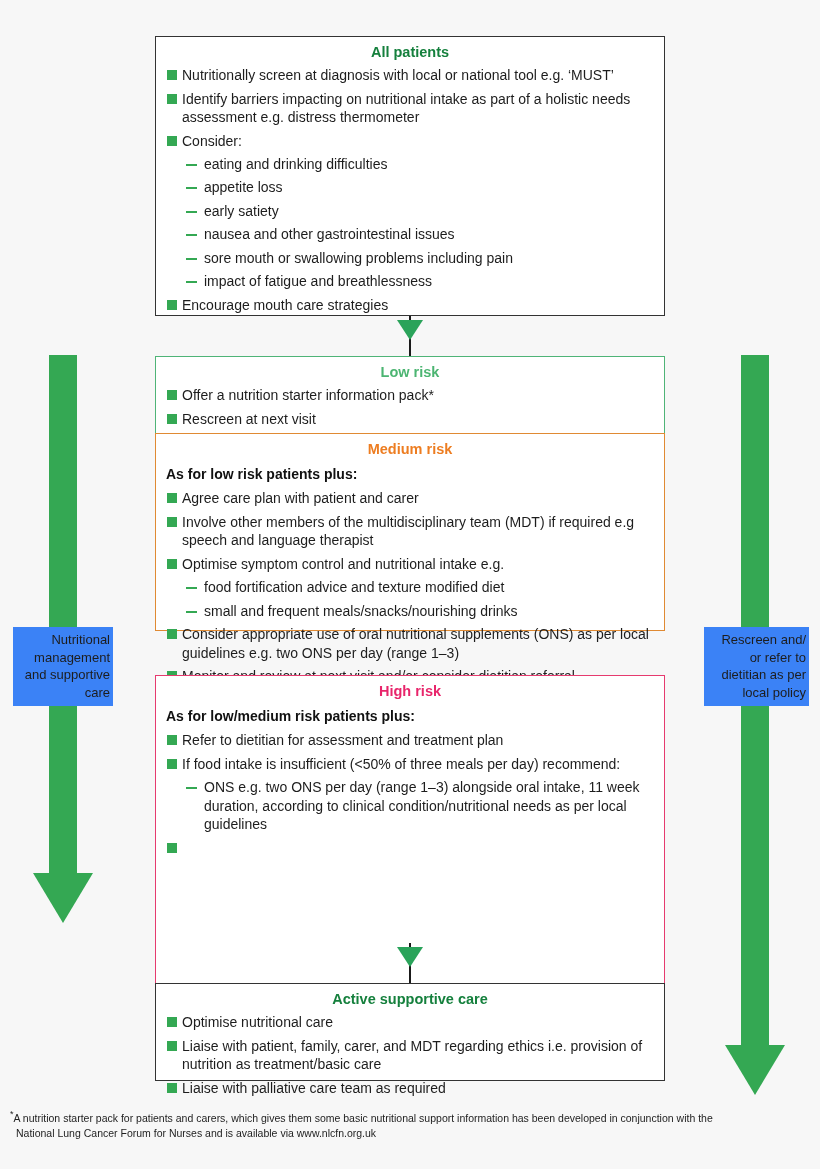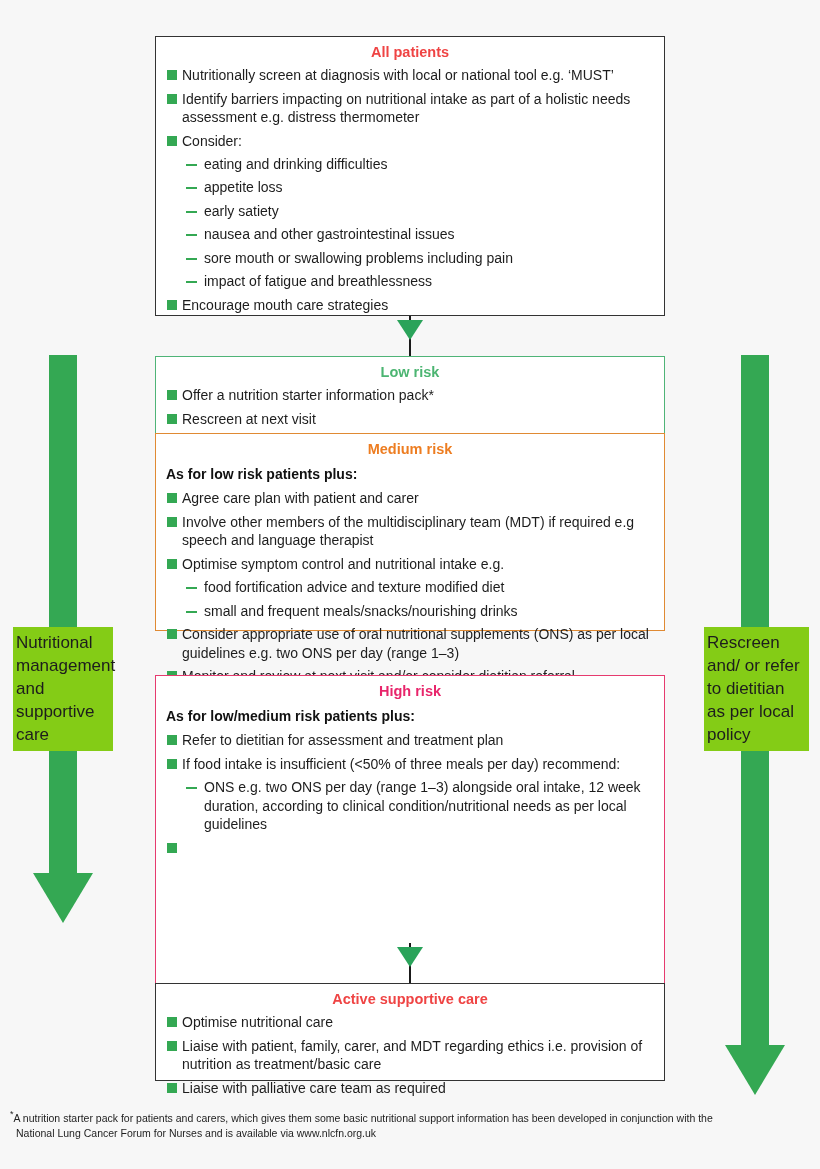--- a/index.html
+++ b/index.html
@@ -26,21 +26,21 @@
     left: 155px;
     width: 510px;
   }
 
   .box-title {
     text-align: center;
     font-weight: bold;
     font-size: 14.5px;
     line-height: 1.25;
     padding: 6px 0 5px 0;
-    color: #ef4444;
+    color: #15803d;
   }
 
   .box-body { padding: 0 8px 7px 8px; }
 
   
   .bullet {
     position: relative;
     padding-left: 18px;
     font-size: 14px;
     line-height: 1.32;
@@ -163,23 +163,23 @@
   #arrow-left  { left: 26px; top: 355px; width: 74px; height: 570px; }
   #arrow-left .shaft { width: 28px; height: 520px; }
   #arrow-left .tip   { top: 518px; }
 
   #arrow-right { left: 718px; top: 355px; width: 74px; height: 742px; }
   #arrow-right .shaft { width: 28px; height: 692px; }
   #arrow-right .tip   { top: 690px; }
 
   .arrow-label {
     position: absolute;
-    background: #84cc16;
-    text-align: left;
-    font-size: 17px;
+    background: #3b82f6;
+    text-align: right;
+    font-size: 13px;
     line-height: 1.36;
     color: #1d1d1d;
     padding: 4px 3px;
   }
   #label-left  { left: 13px;  top: 627px; width: 100px; }
   #label-right { left: 704px; top: 627px; width: 105px; }
 
   
   #footnote {
     position: absolute;
@@ -241,21 +241,21 @@
       <div class="bullet"><span class="sq"></span><span>Monitor and review at next visit and/or consider dietitian referral</span></div>
     </div>
   </div>
 
   <div class="box" id="box-high">
     <div class="box-title title-high">High risk</div>
     <div class="box-body">
       <div class="subhead">As for low/medium risk patients plus:</div>
       <div class="bullet"><span class="sq"></span><span>Refer to dietitian for assessment and treatment plan</span></div>
       <div class="bullet"><span class="sq"></span><span>If food intake is insufficient (&lt;50% of three meals per day) recommend:</span></div>
-      <div class="dash"><span class="dsh"></span><span>ONS e.g. two ONS per day (range 1–3) alongside oral intake, 12 week duration, according to clinical condition/nutritional needs as per local guidelines</span></div>
+      <div class="dash"><span class="dsh"></span><span>ONS e.g. two ONS per day (range 1–3) alongside oral intake, 11 week duration, according to clinical condition/nutritional needs as per local guidelines</span></div>
       <div class="bullet"><span class="sq"></span></div>
     </div>
   </div>
 
   <div class="connector" id="conn-2">
     <div class="stem"></div>
     <div class="head"></div>
   </div>
 
   <div class="box" id="box-active">

